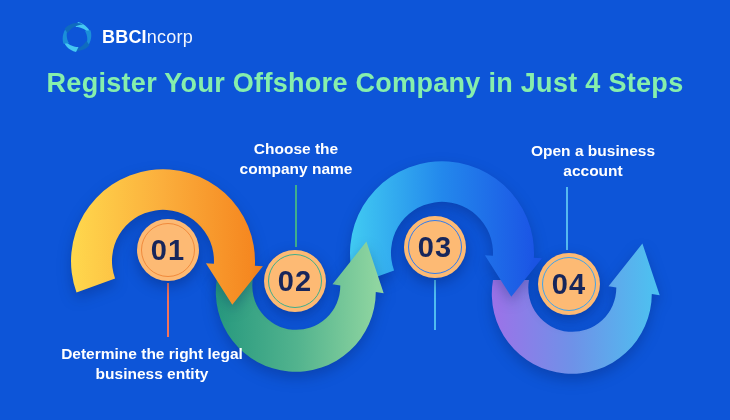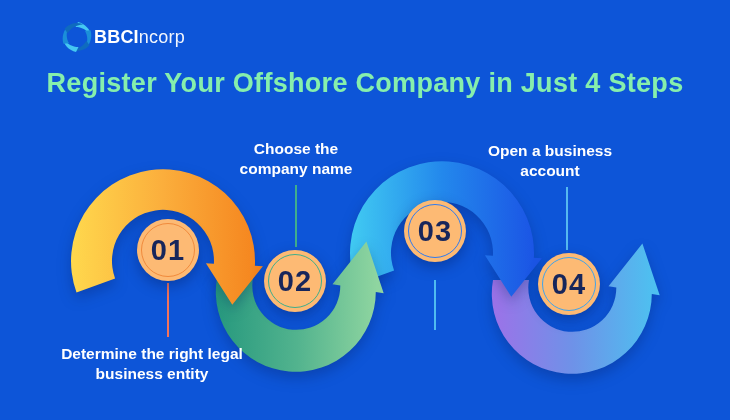--- a/index.html
+++ b/index.html
@@ -2,21 +2,21 @@
 <html><head>
 <meta charset="utf-8">
 <style>
   html,body{margin:0;padding:0;background:#333;}
   .canvas{
     position:relative;width:730px;height:420px;overflow:hidden;
     font-family:"Liberation Sans","DejaVu Sans",sans-serif;
     background:#0D55D8;
   }
   
-  .logo{position:absolute;left:60px;top:20px;display:flex;align-items:center;gap:0;}
+  .logo{position:absolute;left:60px;top:20px;display:flex;align-items:center;gap:8px;}
   .logo-text{font-size:18px;color:#fff;letter-spacing:.2px;}
   .logo-bold{font-weight:800;}
   .logo-rest{font-weight:400;opacity:.95;}
   
   .title{
     position:absolute;top:68px;left:0;width:100%;text-align:center;
     color:#86efac;font-size:27px;font-weight:800;letter-spacing:.3px;
   }
   
   svg.wave{position:absolute;left:0;top:0;}
@@ -96,35 +96,35 @@
   <div class="connector" style="left: 567px; top: 187px; height: 63px; background: rgb(85, 185, 240);"></div>
 
   <div class="circle" style="left:168px;top:250px;">
     <span class="ring" style="border-color: rgb(240, 138, 60);"></span>
     <span class="num">01</span>
   </div>
   <div class="circle" style="left:295px;top:281px;">
     <span class="ring" style="border-color: rgb(63, 174, 140);"></span>
     <span class="num">02</span>
   </div>
-  <div class="circle" style="left:435px;top:231px;">
+  <div class="circle" style="left:435px;top:247px;">
     <span class="ring" style="border-color: rgb(47, 123, 240);"></span>
     <span class="num">03</span>
   </div>
   <div class="circle" style="left:569px;top:284px;">
     <span class="ring" style="border-color: rgb(63, 163, 236);"></span>
     <span class="num">04</span>
   </div>
 
   <div class="label" style="left:152px;top:344px;">
     <span>Determine the right legal</span>
     <span>business entity</span>
   </div>
   <div class="label" style="left:296px;top:139px;">
     <span>Choose the</span>
     <span>company name</span>
   </div>
-  <div class="label" style="left:550px;top:141px;">
+  <div class="label" style="left:593px;top:141px;">
     <span>Open a business</span>
     <span>account</span>
   </div>
 
 </div>
 
 </body></html>

